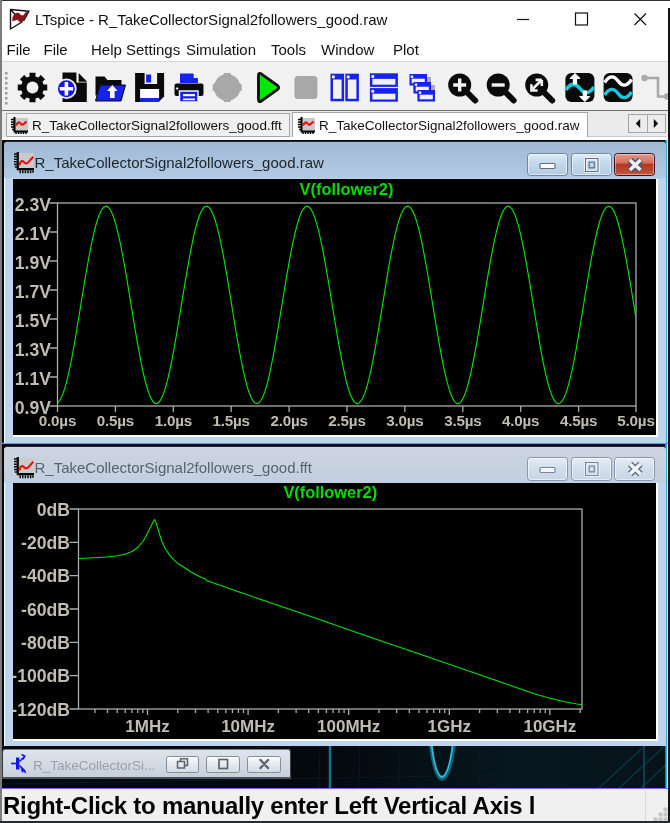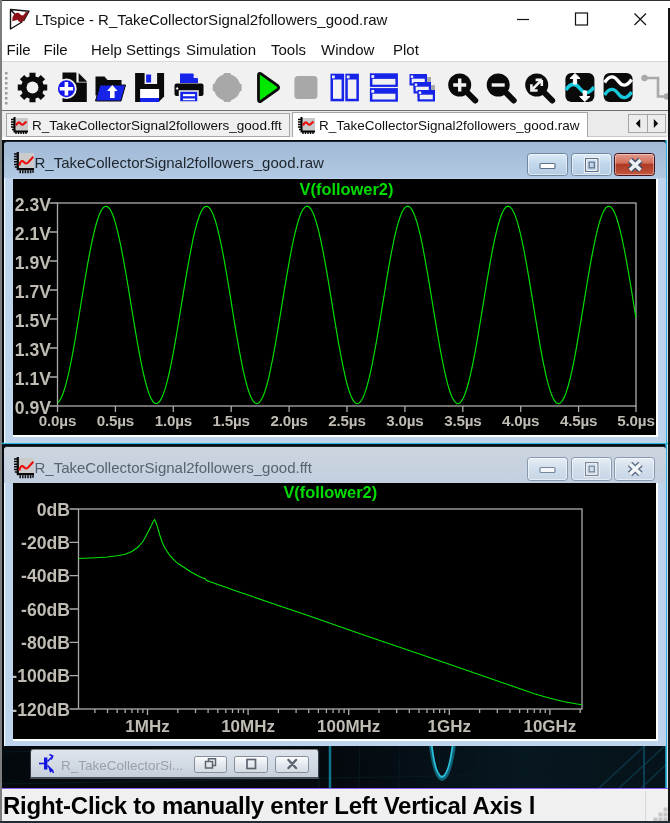--- a/index.html
+++ b/index.html
@@ -347,21 +347,21 @@
               <text x="147.0" y="729.5">1MHz</text>
               <text x="247.6" y="729.5">10MHz</text>
               <text x="348.2" y="729.5">100MHz</text>
               <text x="448.8" y="729.5">1GHz</text>
               <text x="549.4" y="729.5">10GHz</text>
             </g>
 <path d="M78.0,556.5 L94.4,555.8 L107.0,555.0 L116.7,553.8 L124.7,552.2 L131.4,549.5 L137.3,545.3 L142.4,539.5 L144.8,535.3 L147.0,531.2 L149.1,527.0 L151.2,522.8 L152.7,519.5 L154.2,517.5 L155.7,521.2 L157.1,525.3 L159.1,532.5 L161.7,540.2 L164.7,546.5 L168.9,552.8 L173.9,558.3 L177.9,561.8 L183.4,565.3 L190.1,569.8 L196.4,573.3 L201.7,575.8 L204.7,576.8 L205.9,578.5 L209.7,579.7 L217.3,582.5 L225.3,585.3 L232.0,587.7 L237.9,589.7 L247.6,593.0 L277.9,603.5 L308.2,613.8 L348.2,627.7 L378.5,638.2 L408.8,648.5 L448.8,662.3 L479.1,672.8 L509.4,683.3 L533.8,691.7 L549.4,696.3 L564.1,699.7 L575.1,701.8 L581.6,702.7" stroke="#00e400" stroke-width="1.1" fill="none"></path>
 </svg>
         </div>
 </div>
-      <div class="abs" style="left:0.5px;top:609px;width:289px;height:29.5px;background:linear-gradient(#dde4ec,#d2dae4 55%,#c6d0da);border-top:1.5px solid #7d7d7d;border-left:1.5px solid #343940;border-right:1.5px solid #3c424a;border-bottom:2px solid #49505a;border-radius:3px 3px 0 0;margin-left:28px;">
+      <div class="abs" style="left:0.5px;top:609px;width:289px;height:29.5px;background:linear-gradient(#dde4ec,#d2dae4 55%,#c6d0da);border-top:1.5px solid #7d7d7d;border-left:1.5px solid #343940;border-right:1.5px solid #3c424a;border-bottom:2px solid #49505a;border-radius:3px 3px 0 0;">
 <svg class="abs" style="left:8px;top:3px" width="16" height="22" viewBox="0 0 16 22">
 <g stroke="#1515e0" fill="none">
 <path d="M0,10.5 h5" stroke-width="1.6"></path>
 <rect x="5" y="4.5" width="3.4" height="12" fill="#1515e0" stroke="none"></rect>
 <path d="M8.5,8.5 L13.5,3.5 M10.5,1.5 L13.8,3.2 L12.2,6.5" stroke-width="1.5"></path>
 <path d="M8.5,12.5 L13.5,17.5 L14.5,20" stroke-width="1.5"></path>
 <path d="M10,14.5 L13.8,17.4 L11.2,19.2 Z" fill="#1515e0" stroke-width="0.8"></path>
 </g>
         </svg>
 <span class="abs" style="left:30.5px;top:8px;font-size:13.5px;color:#9aa0a6;white-space:nowrap;">R_TakeCollectorSi...</span>

